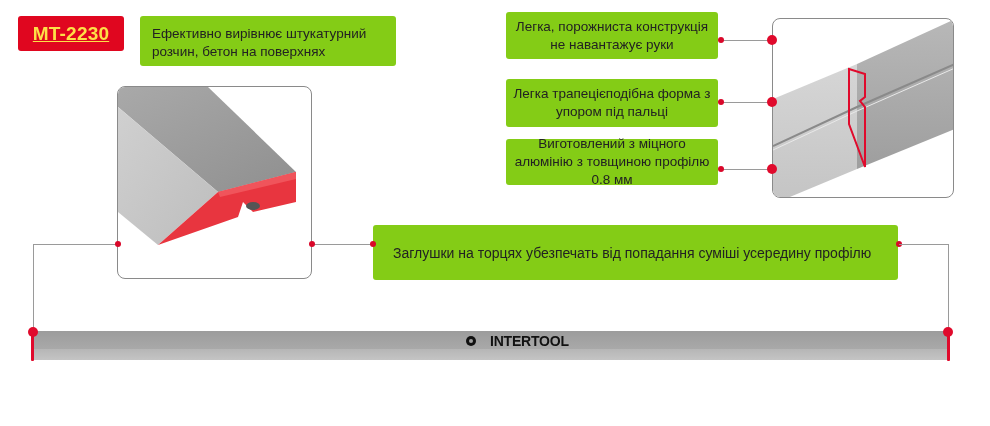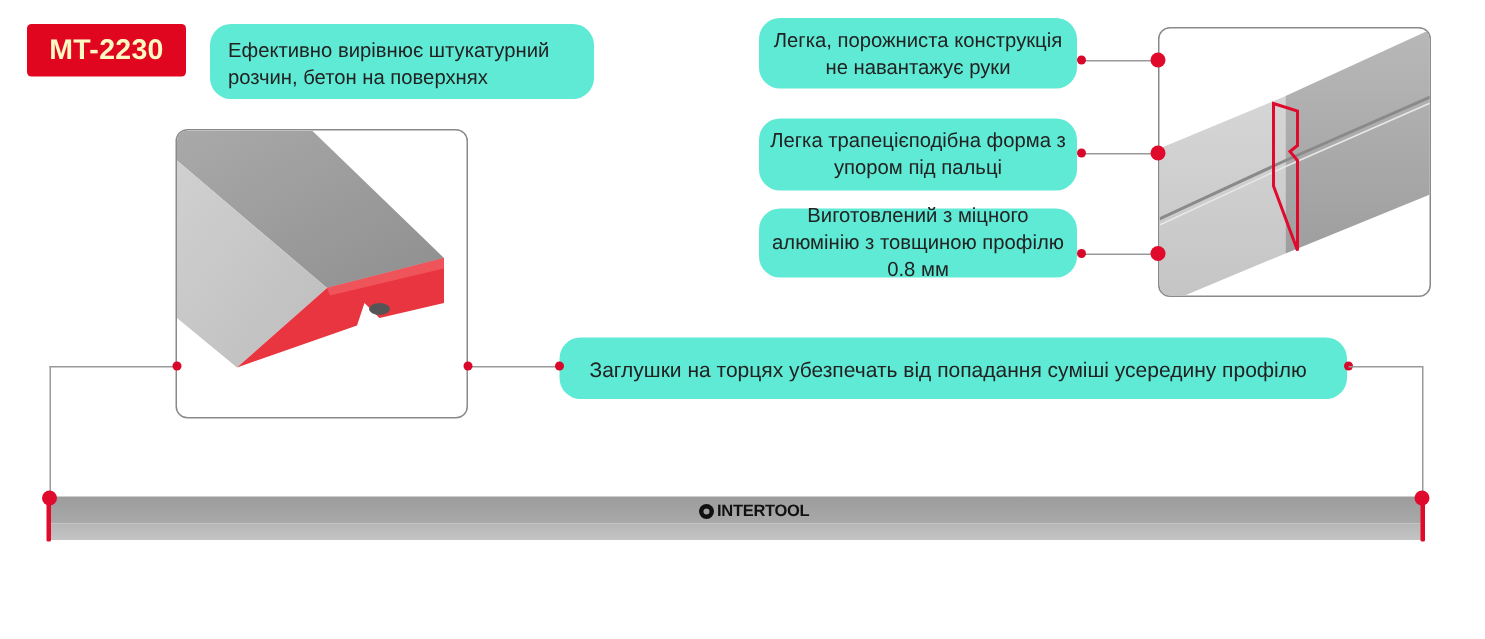--- a/index.html
+++ b/index.html
@@ -1,37 +1,37 @@
 <!DOCTYPE html>
 <html><head>
 <meta charset="utf-8">
 <style>
   html, body { margin:0; padding:0; background:#ffffff; }
   body { width:990px; height:426px; position:relative; overflow:hidden;
          font-family:"Liberation Sans","DejaVu Sans",sans-serif; color:#222; }
   .abs { position:absolute; }
   .badge { left:18px; top:16px; width:106px; height:35px; background:#e0061f; border-radius:3px;
-           color:#fef9c3; font-weight:bold; font-size:19px; display:flex; align-items:center; justify-content:center; letter-spacing:0.2px; }
-  .callout { background:#5eead4; border-radius:14px; font-size:13.5px; line-height:18px; color:#222; }
+           color:#fde047; font-weight:bold; font-size:19px; display:flex; align-items:center; justify-content:center; letter-spacing:0.2px;text-decoration:underline; }
+  .callout { background:#84cc16; border-radius:3px; font-size:13.5px; line-height:18px; color:#222; }
   .c-top { left:140px; top:16px; width:256px; height:50px; padding:9px 12px; box-sizing:border-box; }
   .c-r { left:506px; width:212px; text-align:center; display:flex; align-items:center; justify-content:center; box-sizing:border-box; padding:0 6px; }
   .c1 { top:12px; height:47px; }
   .c2 { top:79px; height:48px; }
   .c3 { top:139px; height:46px; }
-  .c-mid { left:373px; top:225px; width:525px; height:41px; display:flex; align-items:center; padding-left:20px; box-sizing:border-box; font-size:14px; }
+  .c-mid { left:373px; top:225px; width:525px; height:55px; display:flex; align-items:center; padding-left:20px; box-sizing:border-box; font-size:14px; }
   .frame { border:1.3px solid #8a8a8a; border-radius:8px; background:#fff; overflow:hidden; box-sizing:border-box; }
   .f-left { left:117px; top:86px; width:195px; height:193px; }
   .f-right { left:772px; top:18px; width:182px; height:180px; }
   .line { background:#9a9a9a; }
   .dot { width:6px; height:6px; border-radius:50%; background:#d9082a; }
   .dotbig { width:10px; height:10px; border-radius:50%; background:#e00a2c; }
   .bar-top { left:33px; top:331px; width:916px; height:18px; background:linear-gradient(#9c9c9c,#a9a9a9); }
   .bar-bot { left:33px; top:349px; width:916px; height:11px; background:linear-gradient(#b6b6b6,#c4c4c4); }
   .cap { width:3px; height:30px; background:#e00a2c; top:331px; border-radius:1px; }
-  .logo { left:466px; top:334px; height:13px; display:flex; align-items:center; gap:2px; font-size:11px; font-weight:bold; color:#111; letter-spacing:-0.2px; }
+  .logo { left:466px; top:334px; height:13px; display:flex; align-items:center; gap:14px; font-size:14px; font-weight:bold; color:#111; letter-spacing:-0.2px; }
   .logo-ico { width:10px; height:10px; border-radius:50%; background:#111; display:inline-block; position:relative; }
   .logo-ico::after { content:""; position:absolute; left:3px; top:3px; width:4px; height:4px; border-radius:50%; background:#9f9f9f; }
 </style>
 </head>
 <body>
 
 <div class="abs badge">MT-2230</div>
 
 <div class="abs callout c-top">Ефективно вирівнює штукатурний розчин, бетон на поверхнях</div>
 

